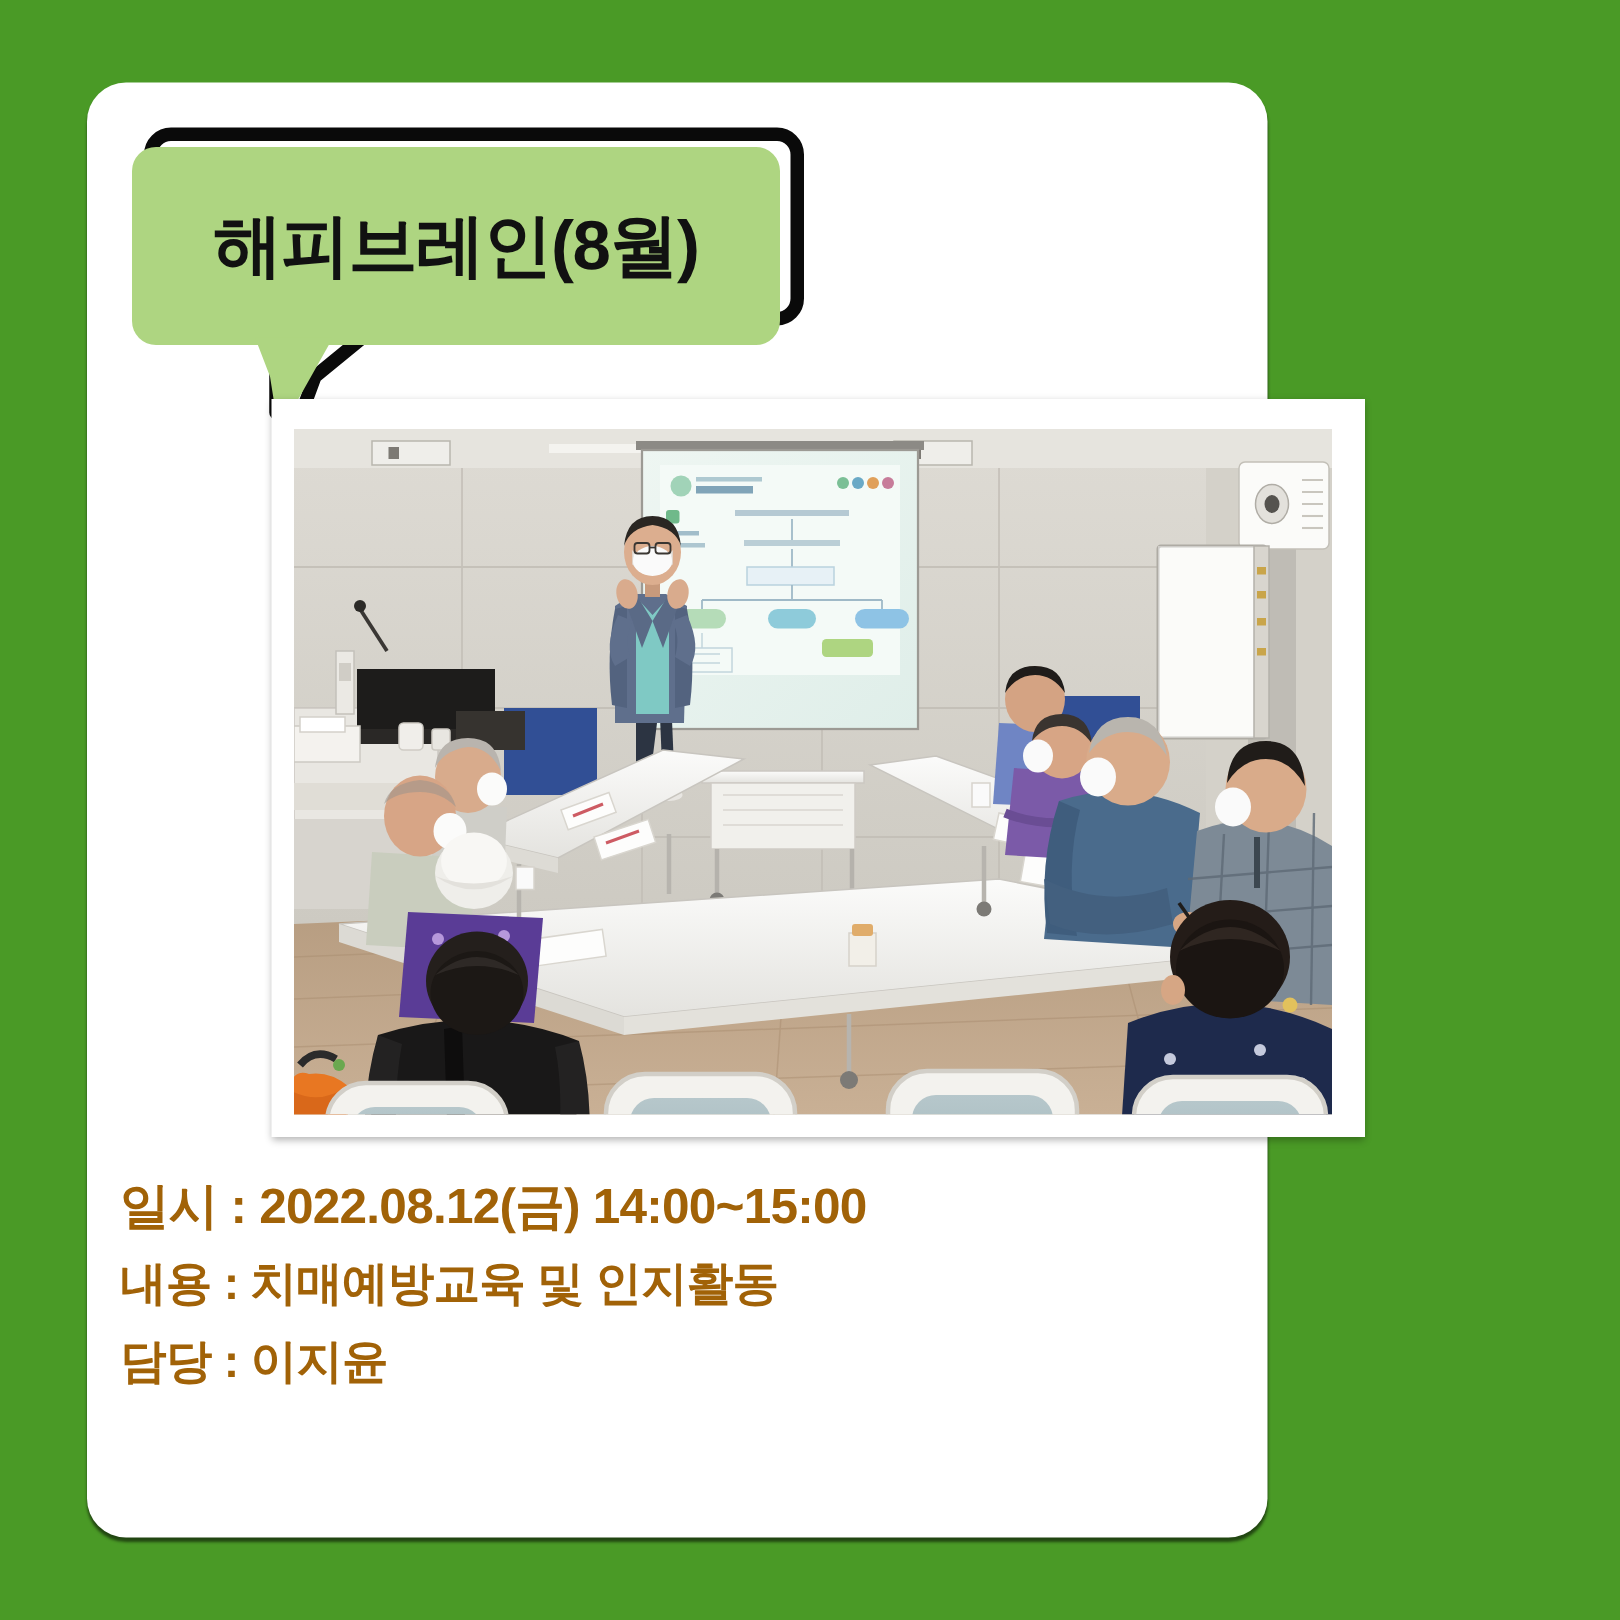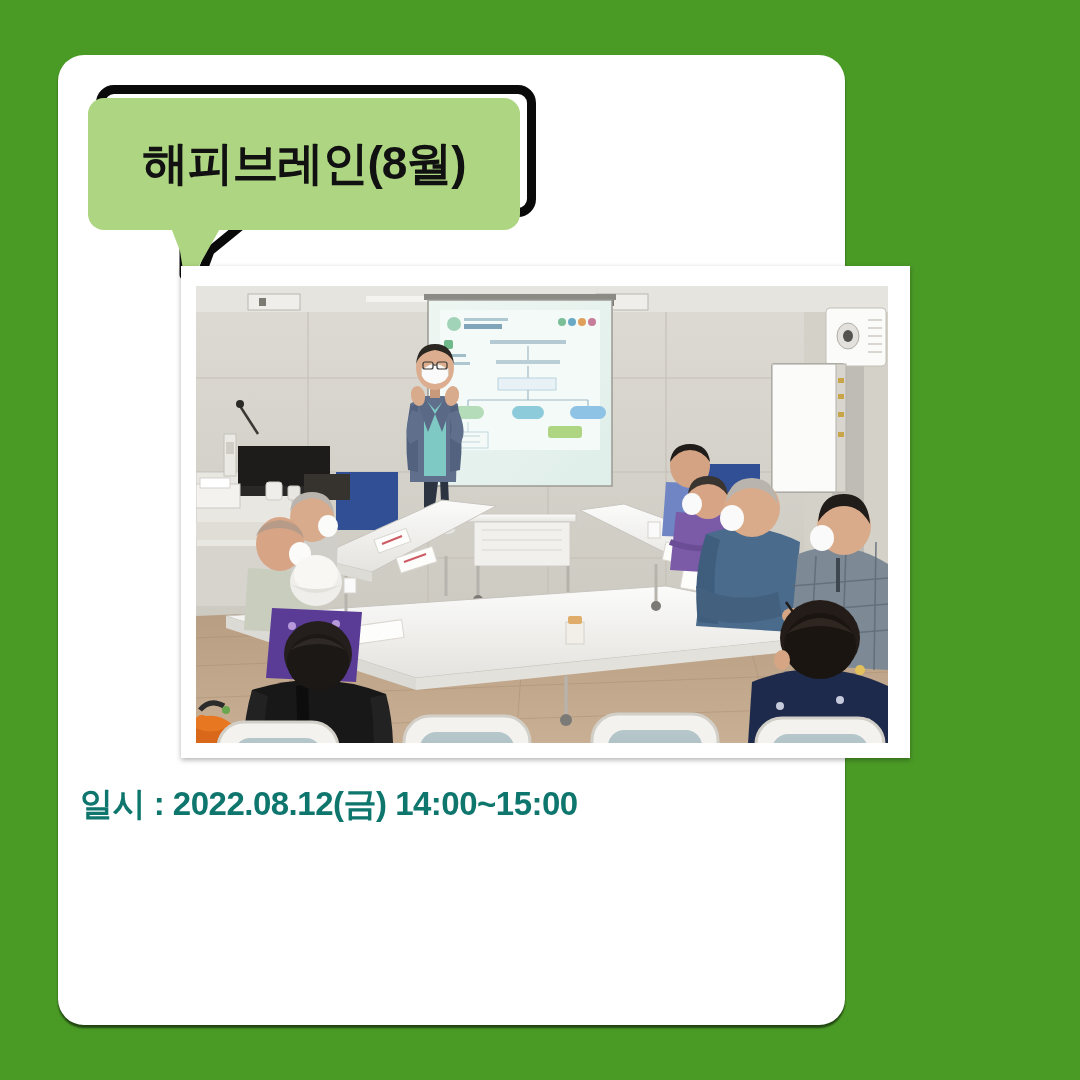--- a/index.html
+++ b/index.html
@@ -125,21 +125,21 @@
   
   #info {
     position: absolute;
     left: 80px;
     top: 778px;
     width: 860px;
   }
   .info-line {
     font-size: 31px;
     font-weight: bold;
-    color: #0f766e;
+    color: #a16207;
     letter-spacing: -0.5px;
     line-height: 52px;
     white-space: nowrap;
   }
   .info-line.first { font-size: 33px; }
 </style>
 </head>
 <body>
 
 <div id="card">
@@ -575,15 +575,17 @@
           <ellipse cx="544" cy="622" rx="11" ry="11" fill="#8c8a86"></ellipse>
           <ellipse cx="702" cy="622" rx="11" ry="11" fill="#8c8a86"></ellipse>
           <ellipse cx="626" cy="606" rx="11" ry="11" fill="#8c8a86"></ellipse>
         </g>
       </svg>
     </div>
   </div>
 
   <div id="info" style="left:22px; top:723px;">
     <div class="info-line first">일시 : 2022.08.12(금) 14:00~15:00</div>
+    <div class="info-line">내용 : 치매예방교육 및 인지활동</div>
+    <div class="info-line">담당 : 이지윤</div>
   </div>
 
 </div>
 
 </body></html>

